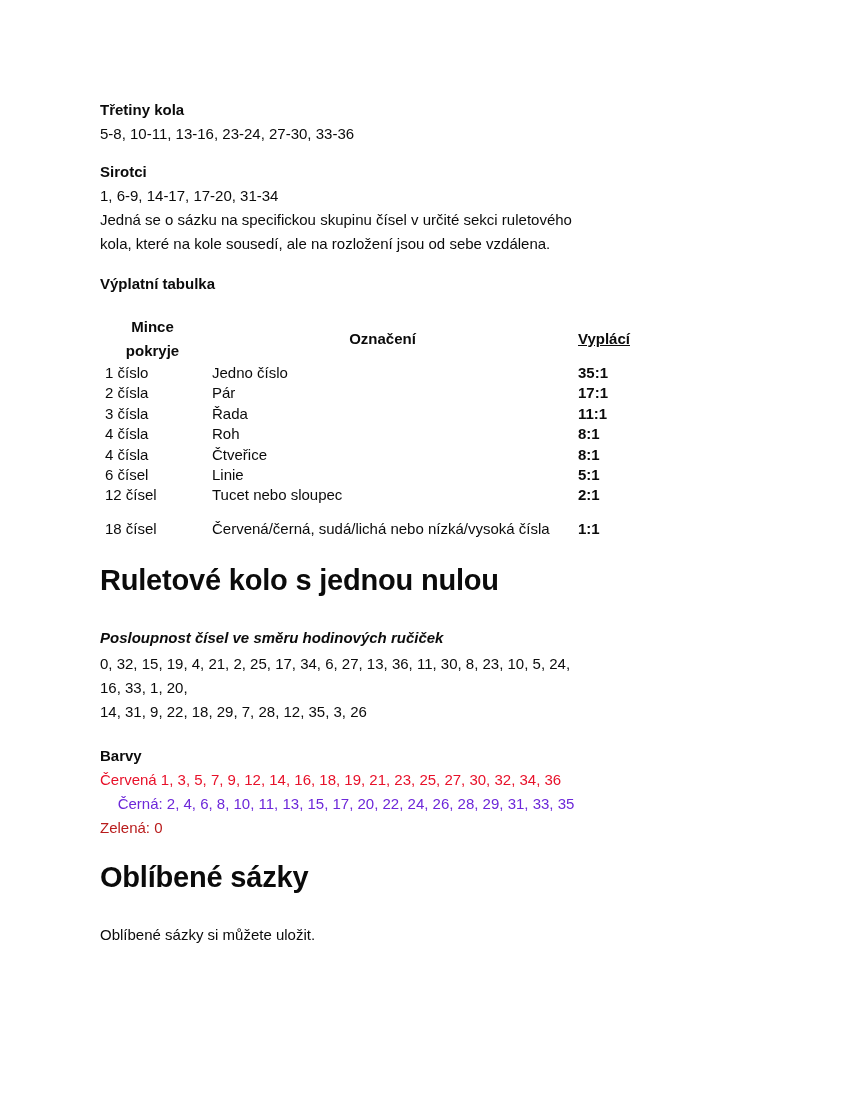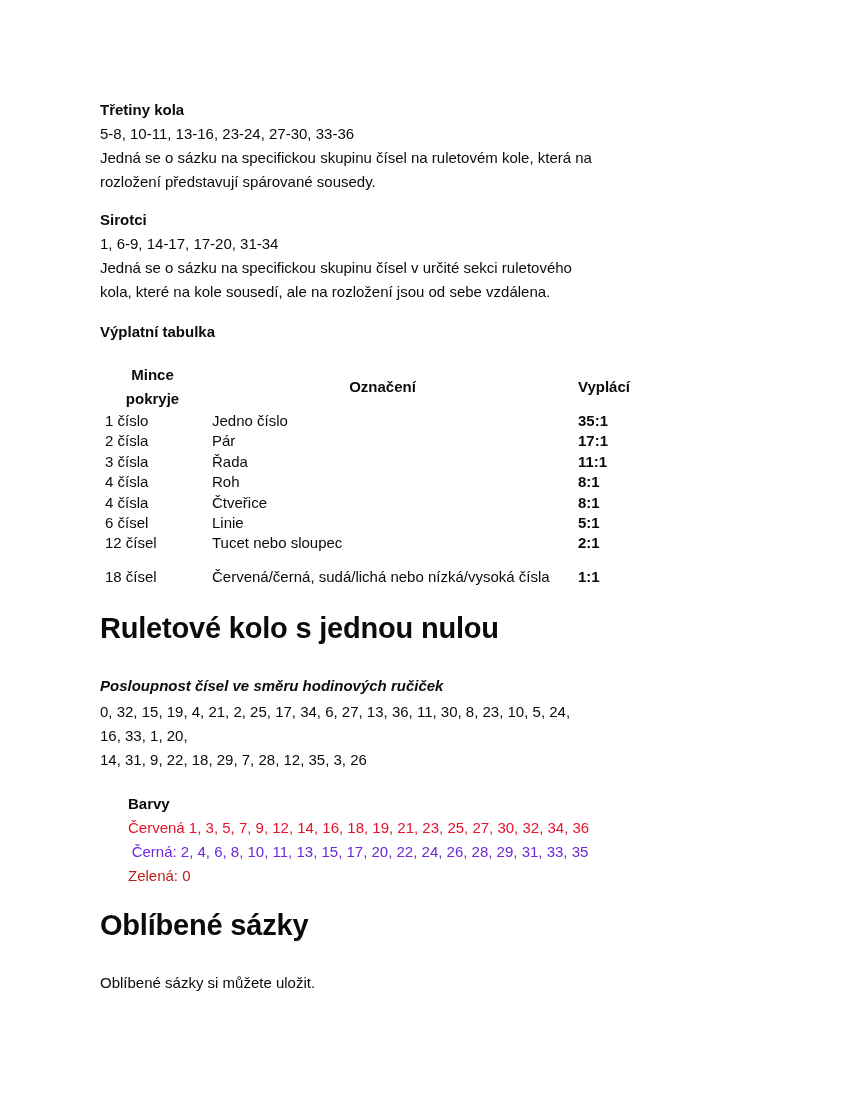--- a/index.html
+++ b/index.html
@@ -49,21 +49,21 @@
     vertical-align: middle;
     height: 48px;
     line-height: 24px;
   }
   .payout-table th.h-coins .wrapbox {
     width: 72px;
     margin: 0 auto;
     text-align: center;
   }
   .payout-table th.h-designation { text-align: center; }
-  .payout-table th.h-pays { text-align: left; padding-left: 18px; }
+  .payout-table th.h-pays { text-align: left; padding-left: 18px; text-decoration: underline; }
   .payout-table td {
     padding: 0;
     vertical-align: middle;
     line-height: 20.4px;
     height: 20.4px;
     font-weight: 400;
   }
   .payout-table td.cell-coins { padding-left: 5px; }
   .payout-table td.cell-designation { padding-left: 7px; }
   .payout-table td.cell-pays { padding-left: 18px; font-weight: bold; }
@@ -73,33 +73,32 @@
   h1.doc-title {
     font-size: 29px;
     line-height: 36px;
     font-weight: 700;
     letter-spacing: -0.2px;
   }
   .wheel-title { margin-top: 10px; }
   .sequence-heading { margin-top: 28px; font-style: italic; }
   .sequence-text { margin-top: 2px; }
   .sequence-text span { display: block; }
-  .colors-block { margin-top: 20px; margin-left: 28px; }
+  .colors-block { margin-top: 20px; }
   .favorites-title { margin-top: 19px; }
   .favorites-text { margin-top: 28px; }
 </style>
 </head>
 <body>
 
 <div class="page">
 
   <div class="section">
     <h3 class="subhead">Třetiny kola</h3>
     <p class="body-line">5-8, 10-11, 13-16, 23-24, 27-30, 33-36</p>
-    <p class="body-line">Jedná se o sázku na specifickou skupinu čísel na ruletovém kole, která na rozložení představují spárované sousedy.</p>
   </div>
 
   <div class="section section-orphans">
     <h3 class="subhead">Sirotci</h3>
     <p class="body-line">1, 6-9, 14-17, 17-20, 31-34</p>
     <p class="body-line">Jedná se o sázku na specifickou skupinu čísel v určité sekci ruletového kola, které na kole sousedí, ale na rozložení jsou od sebe vzdálena.</p>
   </div>
 
   <h3 class="subhead payout-heading">Výplatní tabulka</h3>
 

